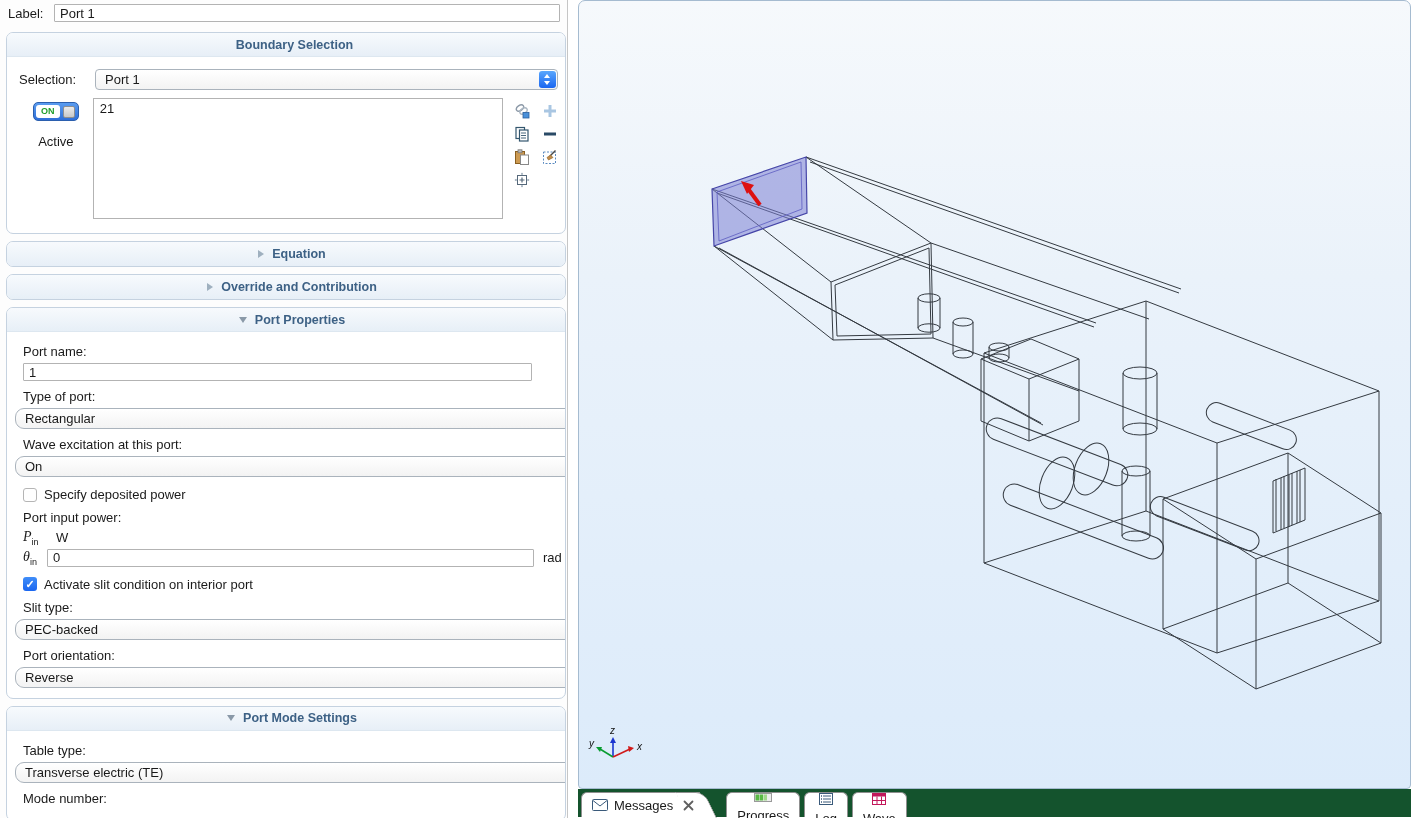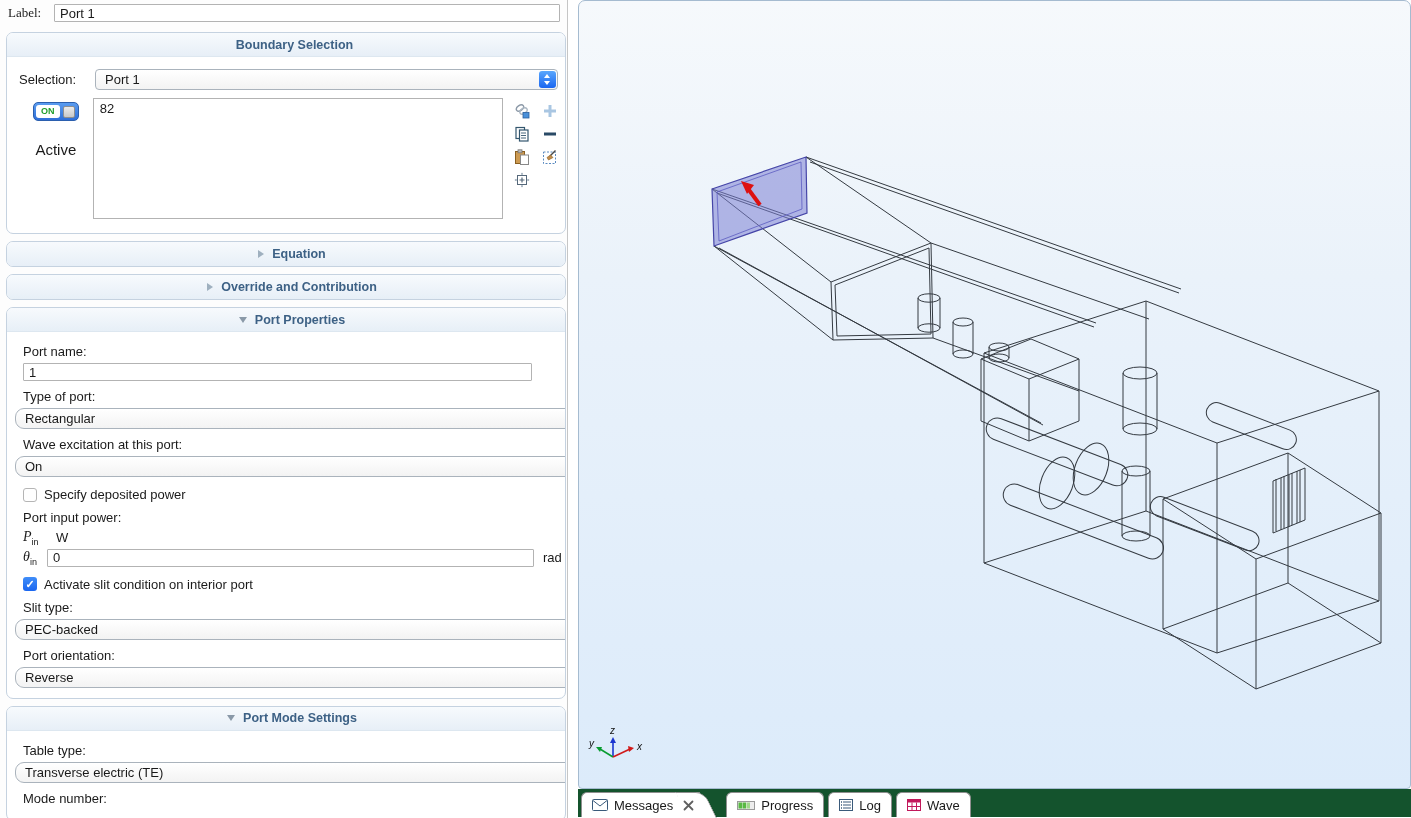--- a/index.html
+++ b/index.html
@@ -4,21 +4,21 @@
 <style>
   * { margin:0; padding:0; box-sizing:border-box; }
   html,body { width:1411px; height:818px; overflow:hidden; background:#fff;
     font-family:"Liberation Sans", sans-serif; font-size:13px; color:#1a1a1a; }
   .app { display:flex; width:1411px; height:818px; }
 
   
   .settings { width:568px; min-width:568px; height:818px; background:#fdfdfd;
     border-right:1px solid #c6c6c6; padding-top:3px; overflow:hidden; }
   .label-row { display:flex; align-items:center; margin:1px 7px 10px 8px; }
-  .label-row .cap { width:46px;font-family:Liberation Serif, serif; }
+  .label-row .cap { width:46px; }
   input.txt { height:18px; border:1px solid #b3b3b3; background:#fff; font-family:inherit;
     font-size:13px; padding:0 5px; border-radius:1px; color:#1a1a1a; }
   .label-row input { flex:1; }
 
   .sect { width:560px; margin:0 0 7px 6px; border:1px solid #c5d2e0; border-radius:7px;
     background:#fff; overflow:hidden; }
   .sect-h { height:24px; display:flex; align-items:center; padding-left:12px;
     background:linear-gradient(#f7fafd,#e7eff7); border-bottom:1px solid #dde7f0;
     font-size:12.5px; font-weight:bold; color:#3d6185;justify-content:center; }
   .sect.collapsed .sect-h { border-bottom:none; }
@@ -46,21 +46,21 @@
 
   .row-list { display:flex; margin:2px 0 4px 12px; }
   .active-col { width:74px; text-align:center; }
   .ontoggle { width:46px; height:19px; margin:4px auto 0 auto; border-radius:5px;
     border:1px solid #2b5fae; background:linear-gradient(#5a9cf0,#2f6fd8);
     display:flex; align-items:center; padding:0 2px; }
   .onlabel { width:24px; height:13px; background:#fff; border-radius:3px; color:#1f9d2a;
     font-weight:bold; font-size:9px; line-height:13px; text-align:center; }
   .onsquare { width:12px; height:12px; margin-left:3px; border:1px solid #8f8f8f;
     border-radius:2px; background:linear-gradient(#ececec,#c9c9c9); }
-  .active-cap { margin-top:20px; font-size:15px; }
+  .active-cap { margin-top:13px; font-size:13px; }
   .listbox { width:412px; height:121px; border:1px solid #b3b3b3; background:#fff;
     padding:2px 6px; font-size:13px; overflow:auto; }
   .tools { width:62px; padding:5px 0 0 11px; display:grid;
     grid-template-columns:16px 16px; gap:7px 12px; align-content:start; }
   .tools svg { display:block; cursor:default; }
 
   .fldcap { margin:8px 0 4px 16px; }
   .fld { display:block; margin-left:16px; width:509px; }
   .chkrow { display:flex; align-items:center; margin:10px 0 2px 16px; }
   .chk { width:14px; height:14px; border-radius:3px; margin-right:7px; position:relative; }
@@ -82,21 +82,21 @@
 
   .tabbar { height:28px; background:#14532d; display:flex; align-items:flex-end; padding-left:3px; }
   .tab { position:relative; height:25px; display:flex; align-items:center; gap:6px;
     background:#fff; border:1px solid #8f8f8f; border-bottom:none; padding:0 10px;
     font-size:13px; margin-right:4px; }
   .tab .ticon { display:flex; }
   .tab-active { border-radius:6px 0 0 0; border-right:none; padding-right:6px; margin-right:26px; }
   .tab-active:after { content:""; position:absolute; right:-17px; top:-1px; width:28px; height:25px;
     background:#fff; border-top:1px solid #8f8f8f; border-right:1px solid #8f8f8f;
     border-radius:0 9px 0 0; transform:skewX(26deg); transform-origin:0 100%; z-index:0; }
-  .tab-plain { border-radius:6px 6px 0 0; }
+  .tab-plain { border-radius:6px 6px 0 0;flex-direction:column; }
   .tclose { margin-left:4px; display:flex; z-index:1; }
 </style>
 </head>
 <body>
 
 <div class="app">
 
   <div class="settings">
 
     <div class="label-row">
@@ -118,21 +118,21 @@
         </div>
         <div class="row-list">
           <div class="active-col">
             <div class="ontoggle">
               <span class="onlabel">ON</span>
               <span class="onsquare"></span>
             </div>
             <div class="active-cap">Active</div>
           </div>
           <div class="listbox">
-            <div>82</div>
+            <div>21</div>
           </div>
           <div class="tools">
             <svg width="16" height="16" viewBox="0 0 16 16">
               <ellipse cx="6" cy="5" rx="4" ry="2.6" fill="none" stroke="#8d9aa8" stroke-width="1.4" transform="rotate(-35 6 5)"></ellipse>
               <ellipse cx="9.5" cy="8" rx="4" ry="2.6" fill="none" stroke="#aab6c2" stroke-width="1.4" transform="rotate(-35 9.5 8)"></ellipse>
               <rect x="9" y="9.5" width="6" height="5.5" fill="#4a90d9" stroke="#2a5f9e" stroke-width="0.8"></rect>
             </svg>
             <svg width="16" height="16" viewBox="0 0 16 16">
               <path d="M8 2 V14 M2 8 H14" stroke="#a9c6e2" stroke-width="3"></path>
             </svg>

